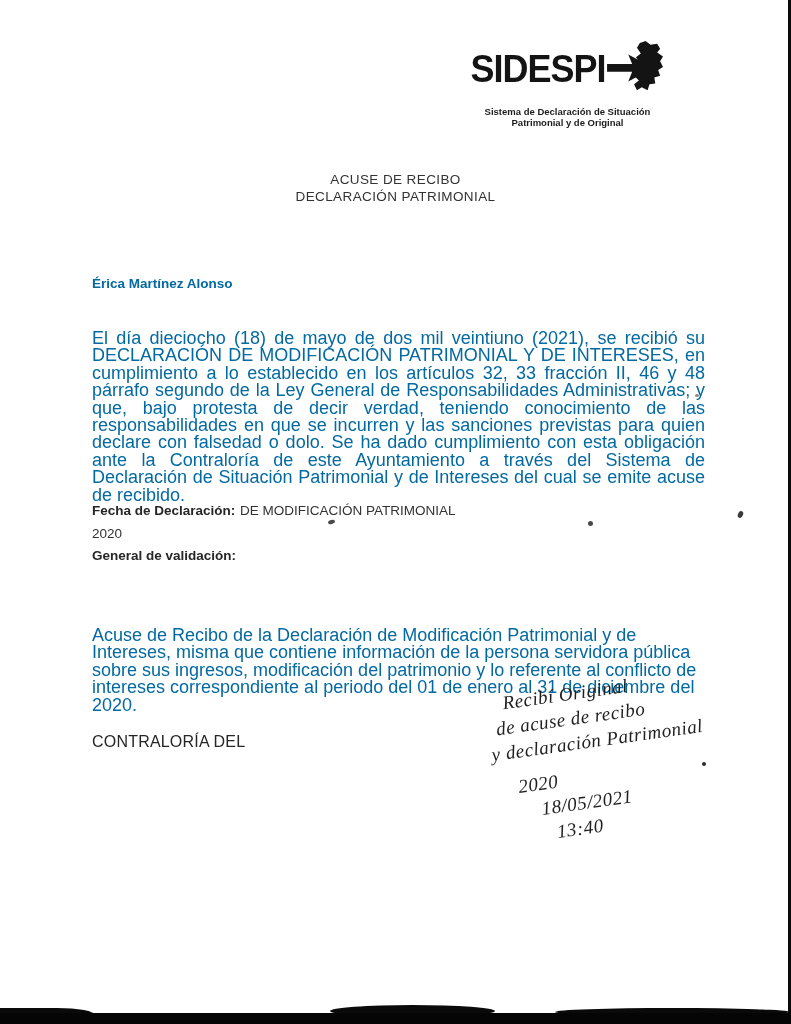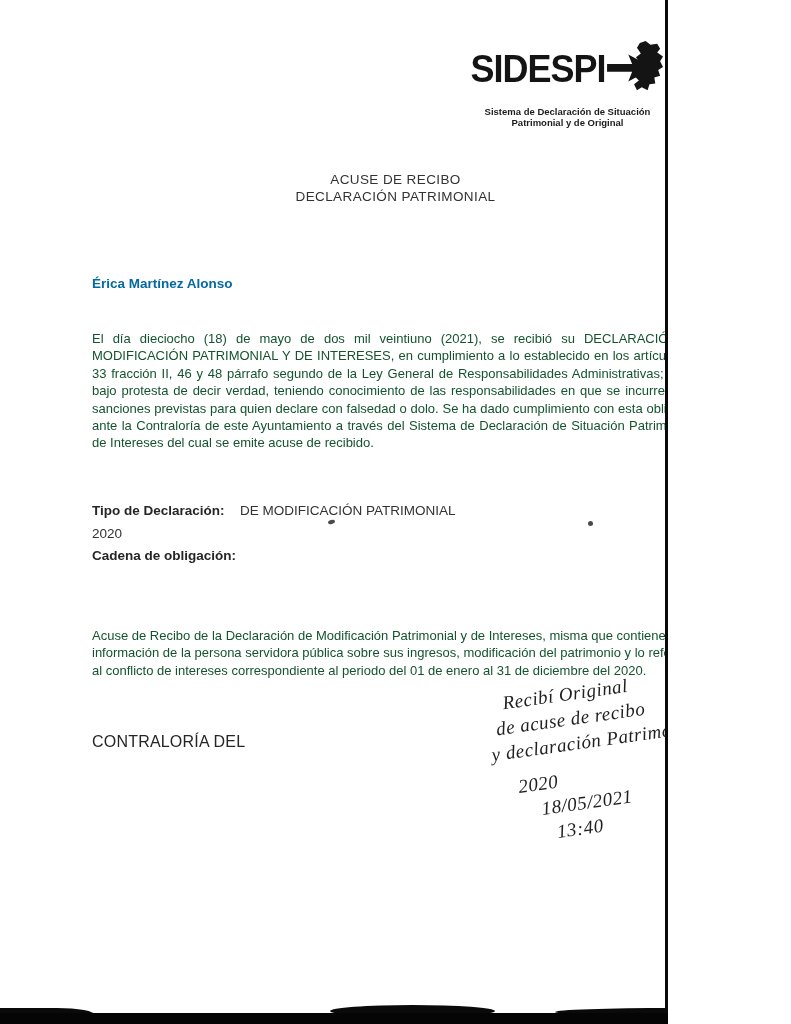--- a/index.html
+++ b/index.html
@@ -1,17 +1,17 @@
 <!DOCTYPE html>
 <html><head>
 <meta charset="utf-8">
 <style>
   html,body{margin:0;padding:0;background:#ffffff;}
   .page{
-    position:relative;width:668px;height:1024px;background:#ffffff;overflow:hidden;
+    position:relative;width:791px;height:1024px;background:#ffffff;overflow:hidden;
     font-family:"Liberation Sans","DejaVu Sans",sans-serif;color:#383838;
   }
   
   .edge-right{position:absolute;top:0;right:0;width:3px;height:1024px;background:#0a0a0a;}
   .edge-bottom{position:absolute;left:0;bottom:0;width:791px;height:11px;background:#050505;}
   .blob{position:absolute;background:#0a0a0a;border-radius:50%;}
   .blob1{left:330px;top:1005px;width:165px;height:12px;}
   .blob2{left:555px;top:1008px;width:235px;height:8px;}
   .blob3{left:0px;top:1008px;width:95px;height:18px;border-radius:0 40% 0 0;}
   .speck{position:absolute;background:#4a4a4a;border-radius:50%;}
@@ -23,21 +23,21 @@
   
   .logo{position:absolute;left:475px;top:40px;width:185px;text-align:center;color:#111;}
   .logo-row{display:flex;align-items:center;justify-content:center;}
   .logo-word{font-weight:bold;font-size:36px;letter-spacing:-1px;color:#141414;transform:scaleY(1.08);}
   .logo-mark{margin-left:1px;}
   .logo-tagline{font-size:9.5px;font-weight:bold;line-height:11px;color:#1c1c1c;margin-top:8px;}
   
   .doc-title{position:absolute;left:0;top:172px;width:791px;text-align:center;
     font-size:13.5px;line-height:16.5px;letter-spacing:.4px;color:#333;}
   .recipient{position:absolute;left:92px;top:276px;font-size:13.5px;font-weight:bold;color:#0369a1;}
-  .para{position:absolute;left:92px;width:613px;font-size:13px;line-height:17.4px;color:#14532d;}
+  .para{position:absolute;left:92px;width:613px;font-size:18px;line-height:17.4px;color:#0369a1;}
   .para1{top:330px;text-align:justify;}
   .para2{top:627px;}
   .fields{position:absolute;left:92px;top:500px;font-size:13.5px;line-height:22.5px;color:#333;}
   .field-row{display:flex;}
   .field-label{font-weight:bold;min-width:148px;color:#262626;}
   .field-value{white-space:nowrap;}
   .org{position:absolute;left:92px;top:733px;font-size:16px;font-weight:normal;color:#262626;letter-spacing:.2px;}
   
   .handwriting{position:absolute;left:483px;top:693px;transform:rotate(-8deg);transform-origin:0 0;
     font-family:cursive;font-style:italic;font-size:19px;line-height:25px;color:#1f1f1f;
@@ -74,28 +74,28 @@
     <div>ACUSE DE RECIBO</div>
     <div>DECLARACIÓN PATRIMONIAL</div>
   </div>
 
   <div class="recipient">Érica Martínez Alonso</div>
 
   <div class="para para1">El día dieciocho (18) de mayo de dos mil veintiuno (2021), se recibió su DECLARACIÓN DE MODIFICACIÓN PATRIMONIAL Y DE INTERESES, en cumplimiento a lo establecido en los artículos 32, 33 fracción II, 46 y 48 párrafo segundo de la Ley General de Responsabilidades Administrativas; y que, bajo protesta de decir verdad, teniendo conocimiento de las responsabilidades en que se incurren y las sanciones previstas para quien declare con falsedad o dolo. Se ha dado cumplimiento con esta obligación ante la Contraloría de este Ayuntamiento a través del Sistema de Declaración de Situación Patrimonial y de Intereses del cual se emite acuse de recibido.</div>
 
   <div class="fields">
     <div class="field-row">
-      <span class="field-label">Tipo de Declaración:</span>
+      <span class="field-label">Fecha de Declaración:</span>
       <span class="field-value">DE MODIFICACIÓN PATRIMONIAL</span>
     </div>
     <div class="field-row">
       <span class="field-value">2020</span>
     </div>
     <div class="field-row">
-      <span class="field-label">Cadena de obligación:</span>
+      <span class="field-label">General de validación:</span>
       <span class="field-value"></span>
     </div>
   </div>
 
   <div class="para para2">Acuse de Recibo de la Declaración de Modificación Patrimonial y de Intereses, misma que contiene información de la persona servidora pública sobre sus ingresos, modificación del patrimonio y lo referente al conflicto de intereses correspondiente al periodo del 01 de enero al 31 de diciembre del 2020.</div>
 
   <div class="org">CONTRALORÍA DEL</div>
 
   <div class="handwriting">
     <div class="hw-l1">Recibí Original</div>

